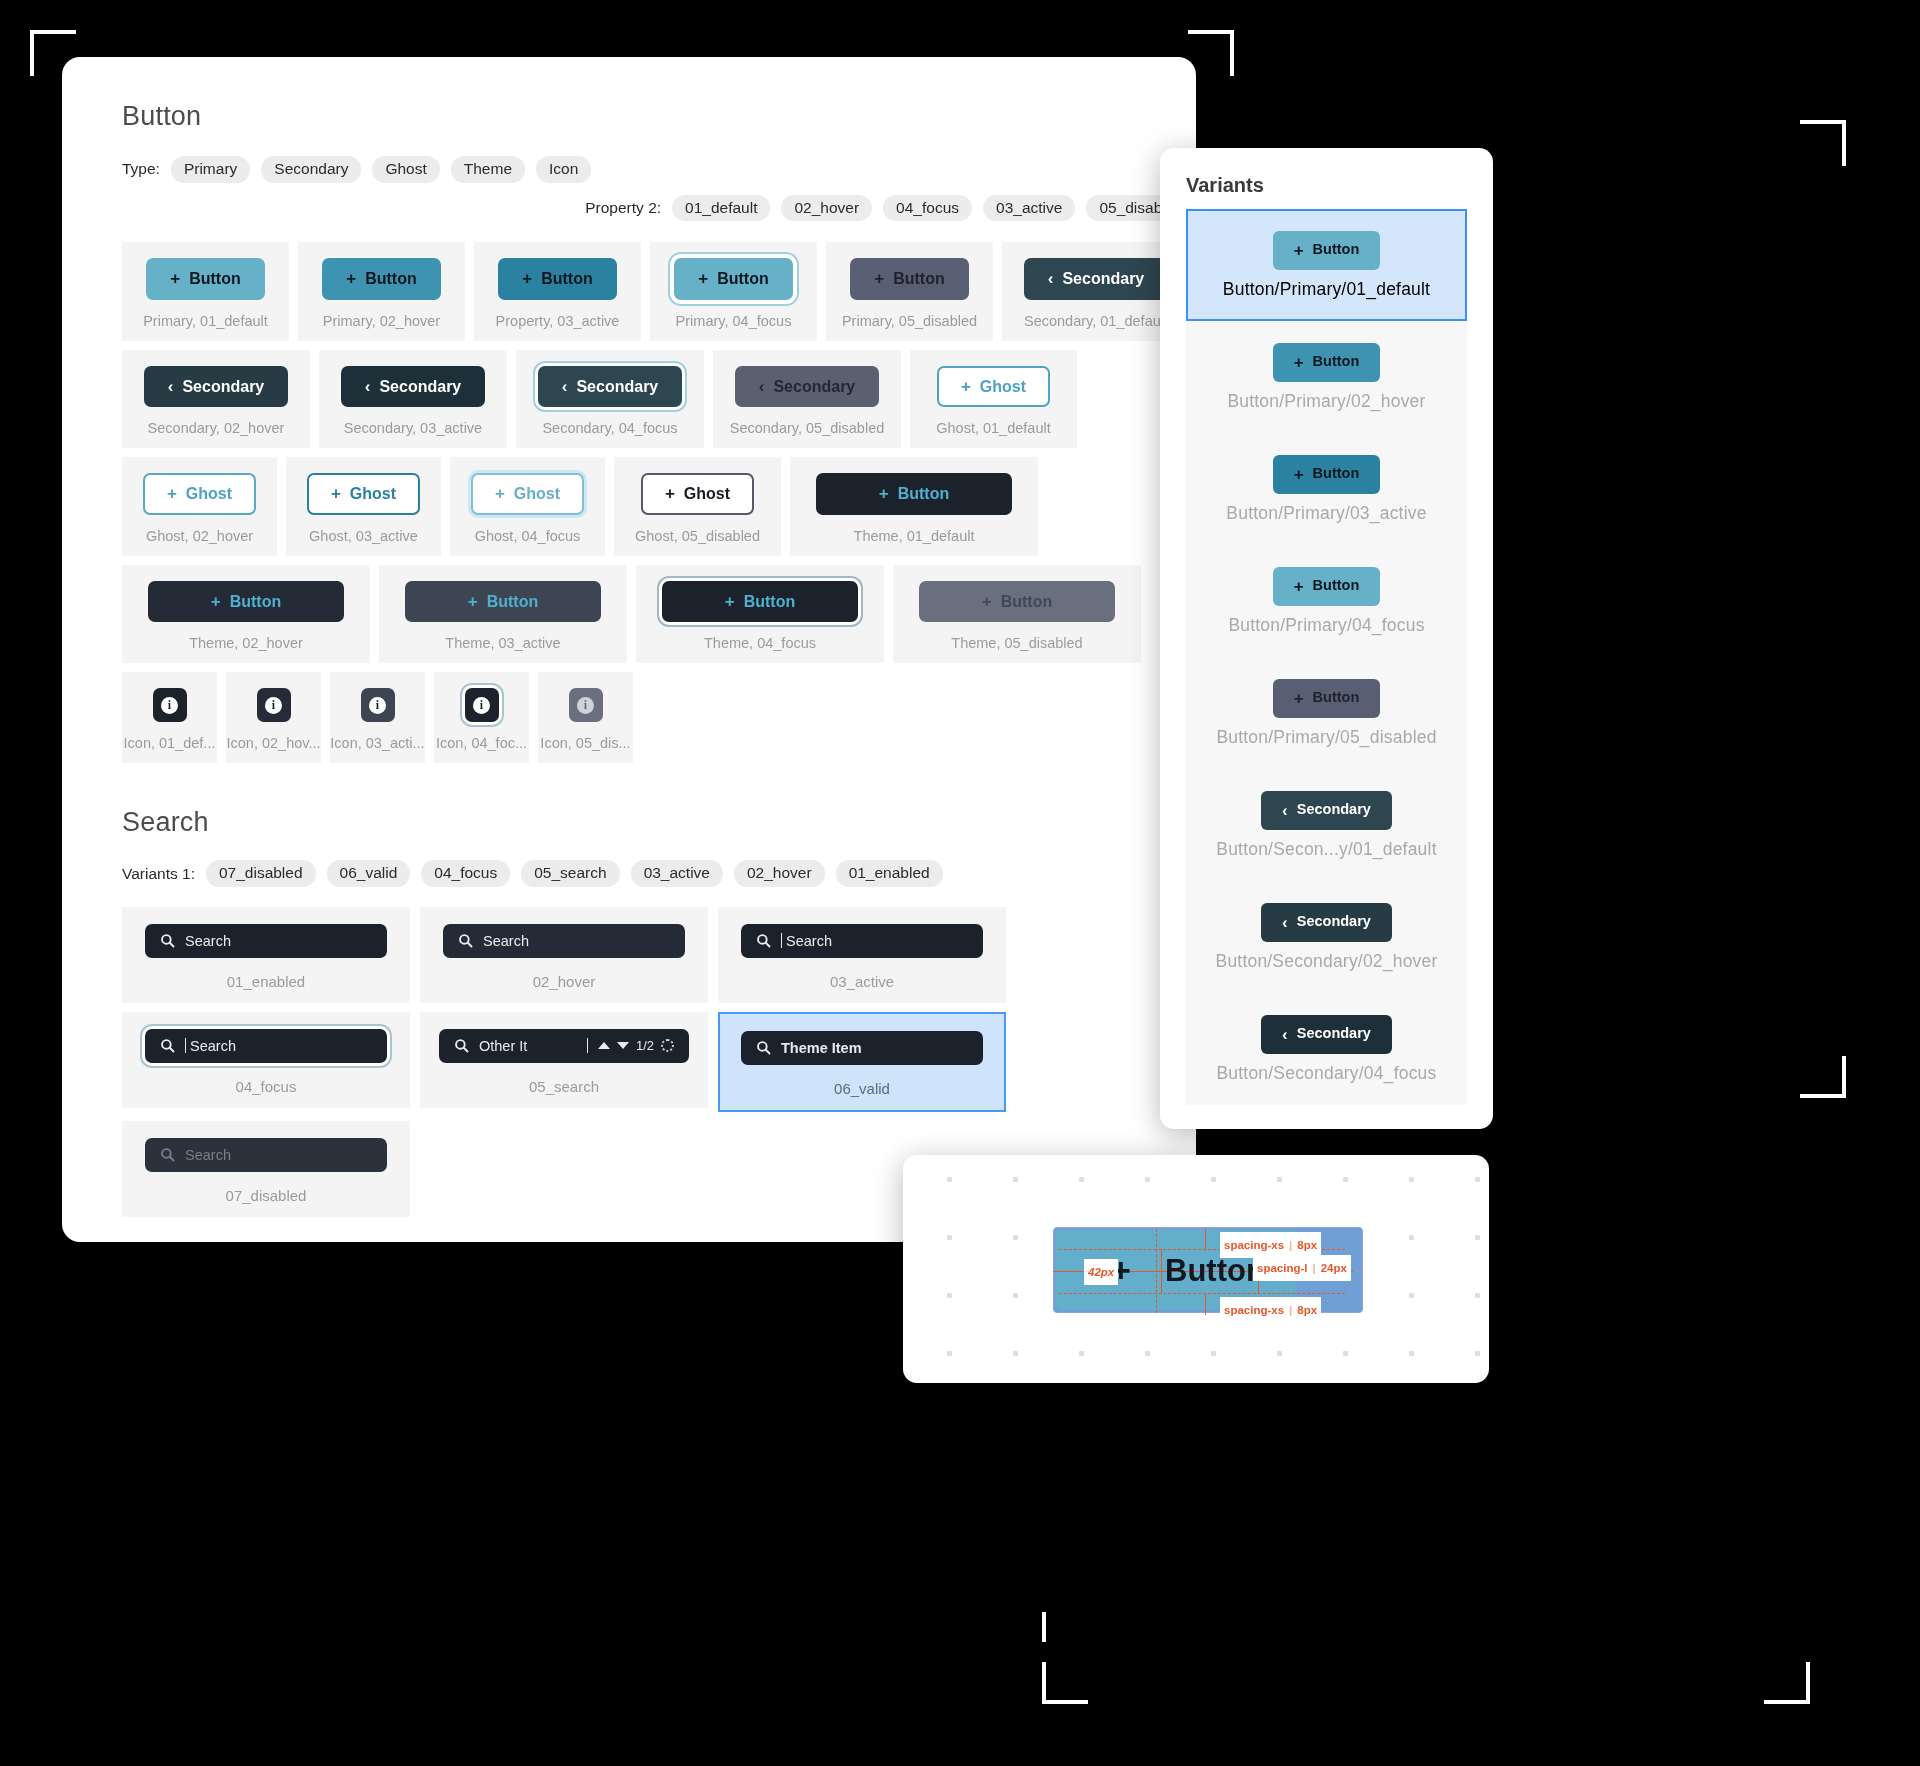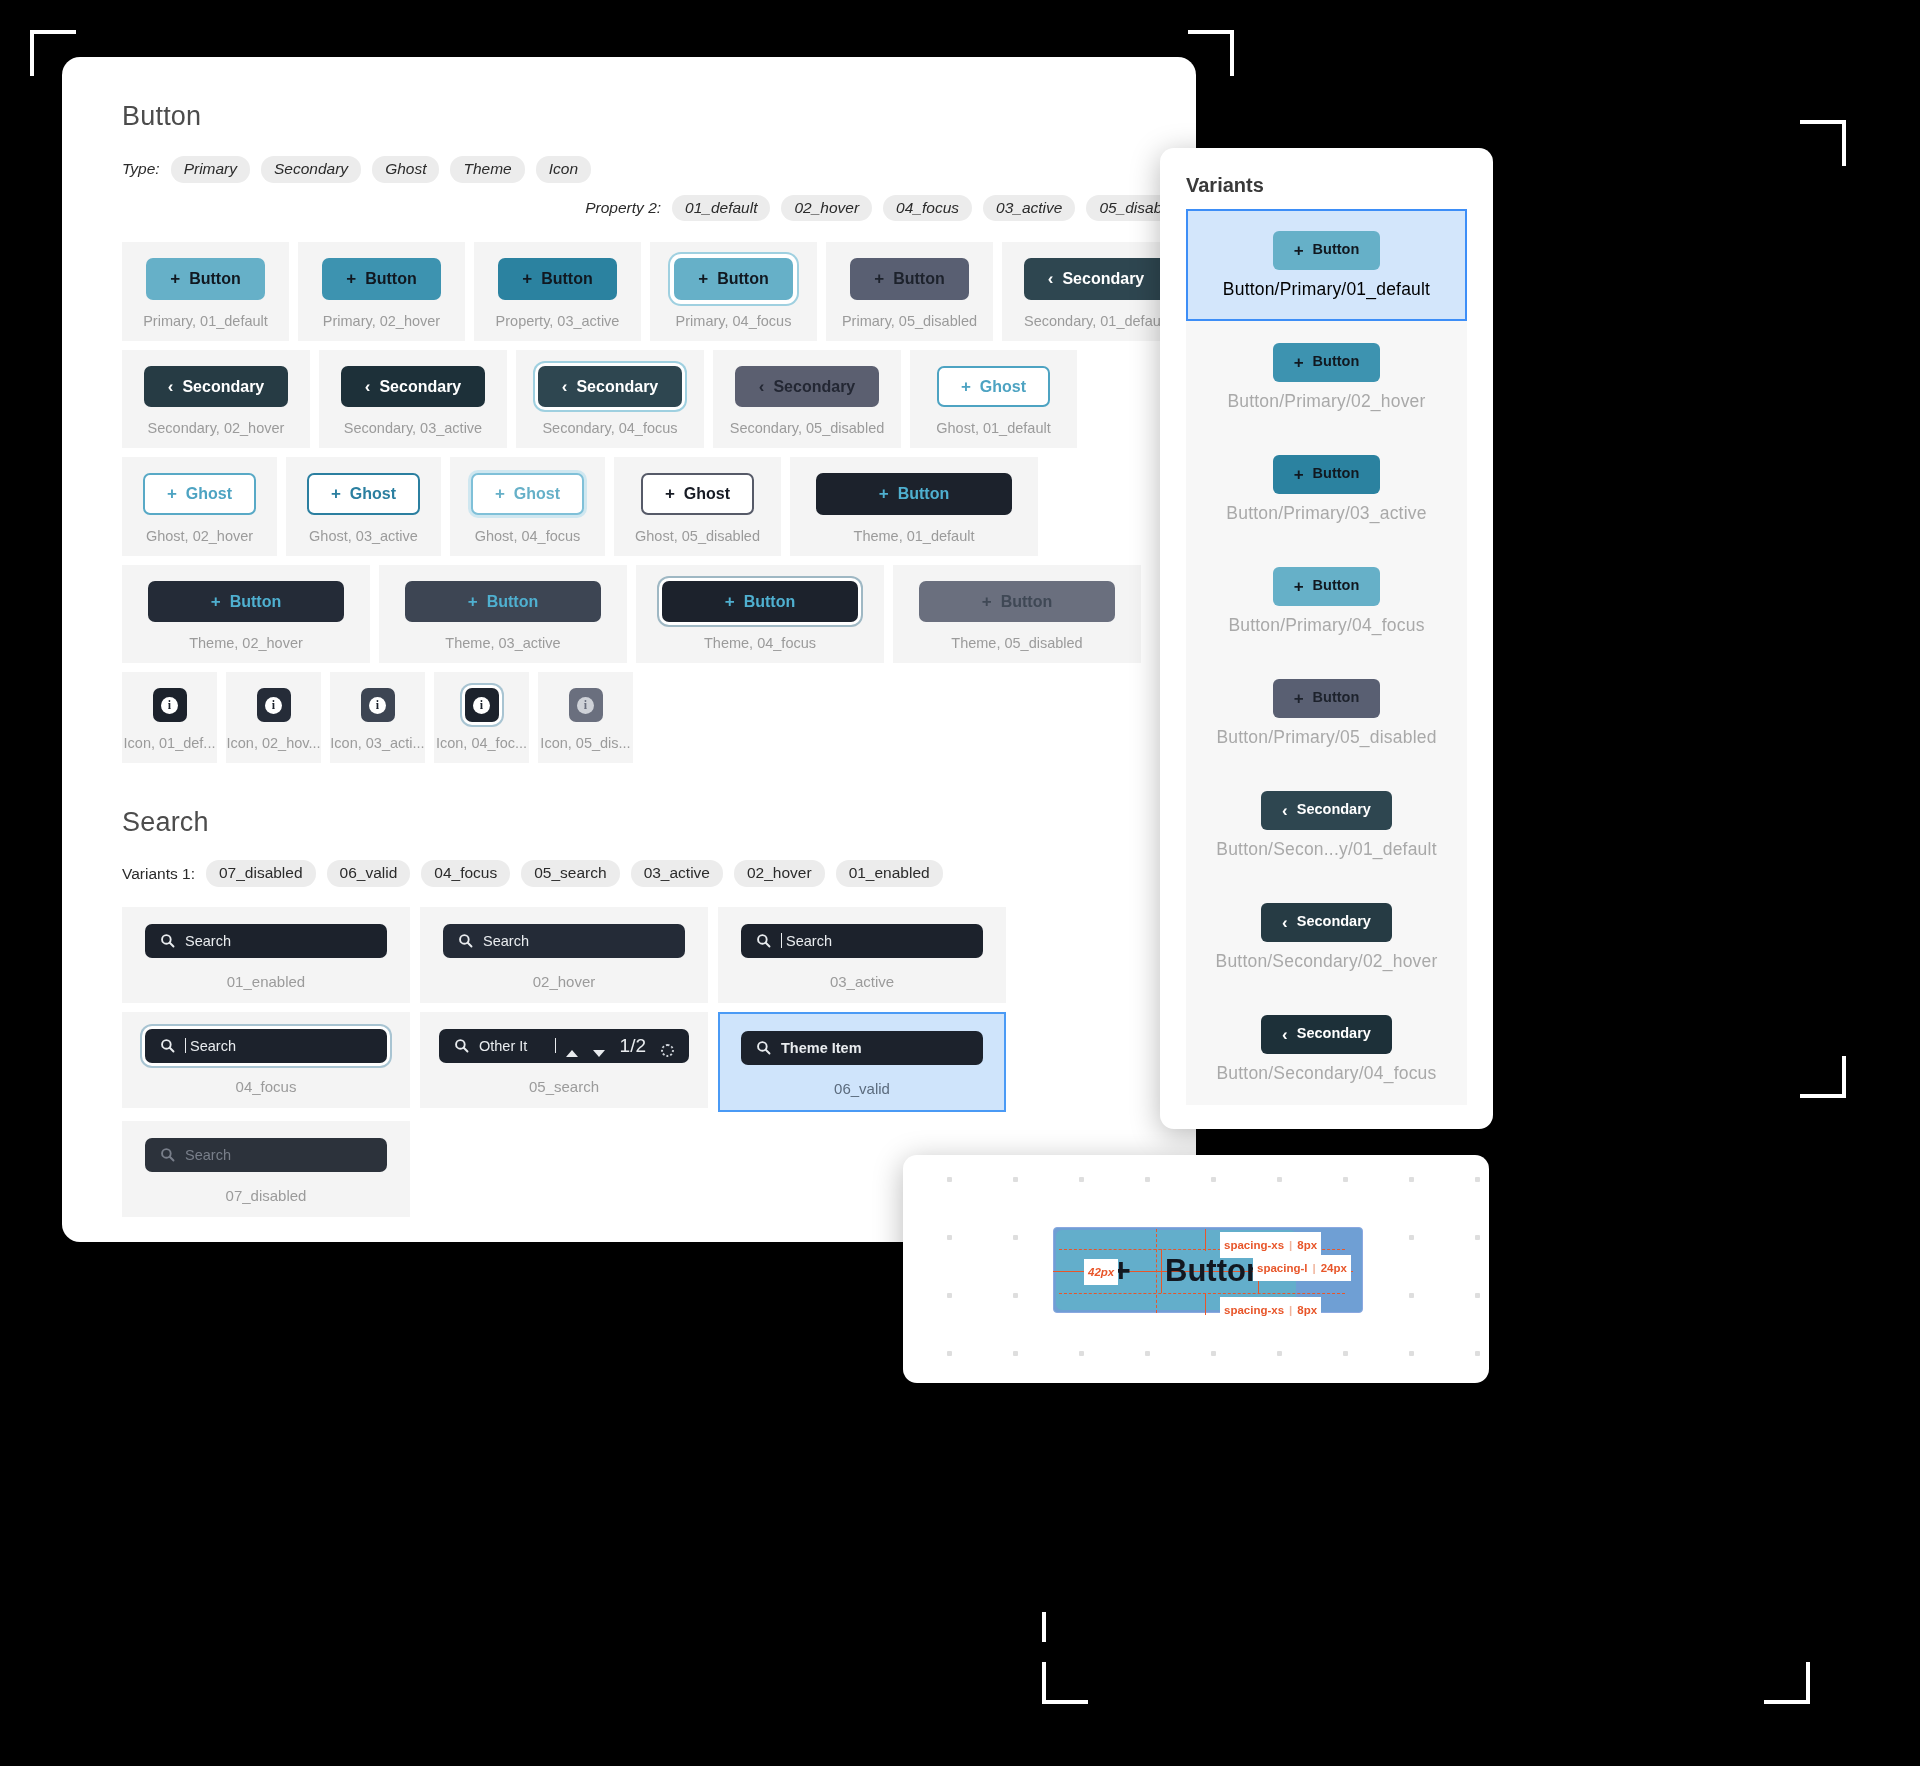--- a/index.html
+++ b/index.html
@@ -121,21 +121,21 @@
   .sfield .txt { flex:1 1 auto; white-space:nowrap; overflow:hidden; font-weight:400; }
   .sf-enabled  { background:#1c222c; }
   .sf-hover    { background:#242b37; }
   .sf-active   { background:#1c222c; }
   .sf-focus    { background:#1c222c; box-shadow:0 0 0 3px #ffffff, 0 0 0 5px #a8c4d2; }
   .sf-search   { background:#1c222c; width:288px; }
   .sf-valid    { background:#1c222c; }
   .sf-disabled { background:#1c222c; color:#6f7682; opacity:.92; }
   .sf-disabled .mag svg { stroke:#6f7682; }
   .caret { display:inline-block; width:1px; height:15px; background:#e9ecef; vertical-align:middle; }
-  .s-extras { display:flex; align-items:flex-end; gap:15px; flex:0 0 auto; font-size:19px; }
+  .s-extras { display:flex; align-items:center; gap:7px; flex:0 0 auto; font-size:13px; }
   .tri { width:0; height:0; }
   .tri-up { border-left:6px solid transparent; border-right:6px solid transparent; border-bottom:7px solid #e9ecef; }
   .tri-dn { border-left:6px solid transparent; border-right:6px solid transparent; border-top:7px solid #e9ecef; }
   .spin { width:13px; height:13px; border-radius:50%; border:2px dotted #cfd4da; }
   .valid-tile { background:#cfe4fb; border:2px solid #4a9af5; }
   .valid-tile .cap { color:#5b6b7d; }
 
   
   .variants-card {
     position:absolute; left:1160px; top:148px;
@@ -207,21 +207,21 @@
   <div class="mark" style="left:1764px;top:1700px;width:46px; height:4px;"></div>
   <div class="mark" style="left:1806px;top:1662px;width:4px;  height:42px;"></div>
   <div class="mark" style="left:1042px;top:1612px;width:4px;  height:30px;"></div>
 
   <div class="main-card">
 
     <div style="padding:44px 0 0 60px;">
       <div class="section-title">Button</div>
     </div>
 
-    <div style="padding:24px 0 0 60px;font-style:italic;">
+    <div style="padding:24px 0 0 60px;">
       <div class="prop-row">
         <span class="prop-label">Type:</span>
         <span class="chip">Primary</span>
         <span class="chip">Secondary</span>
         <span class="chip">Ghost</span>
         <span class="chip">Theme</span>
         <span class="chip">Icon</span>
       </div>
       <div class="prop-row" style="margin-top:12px;justify-content:flex-end;">
         <span class="prop-label">Property 2:</span>

